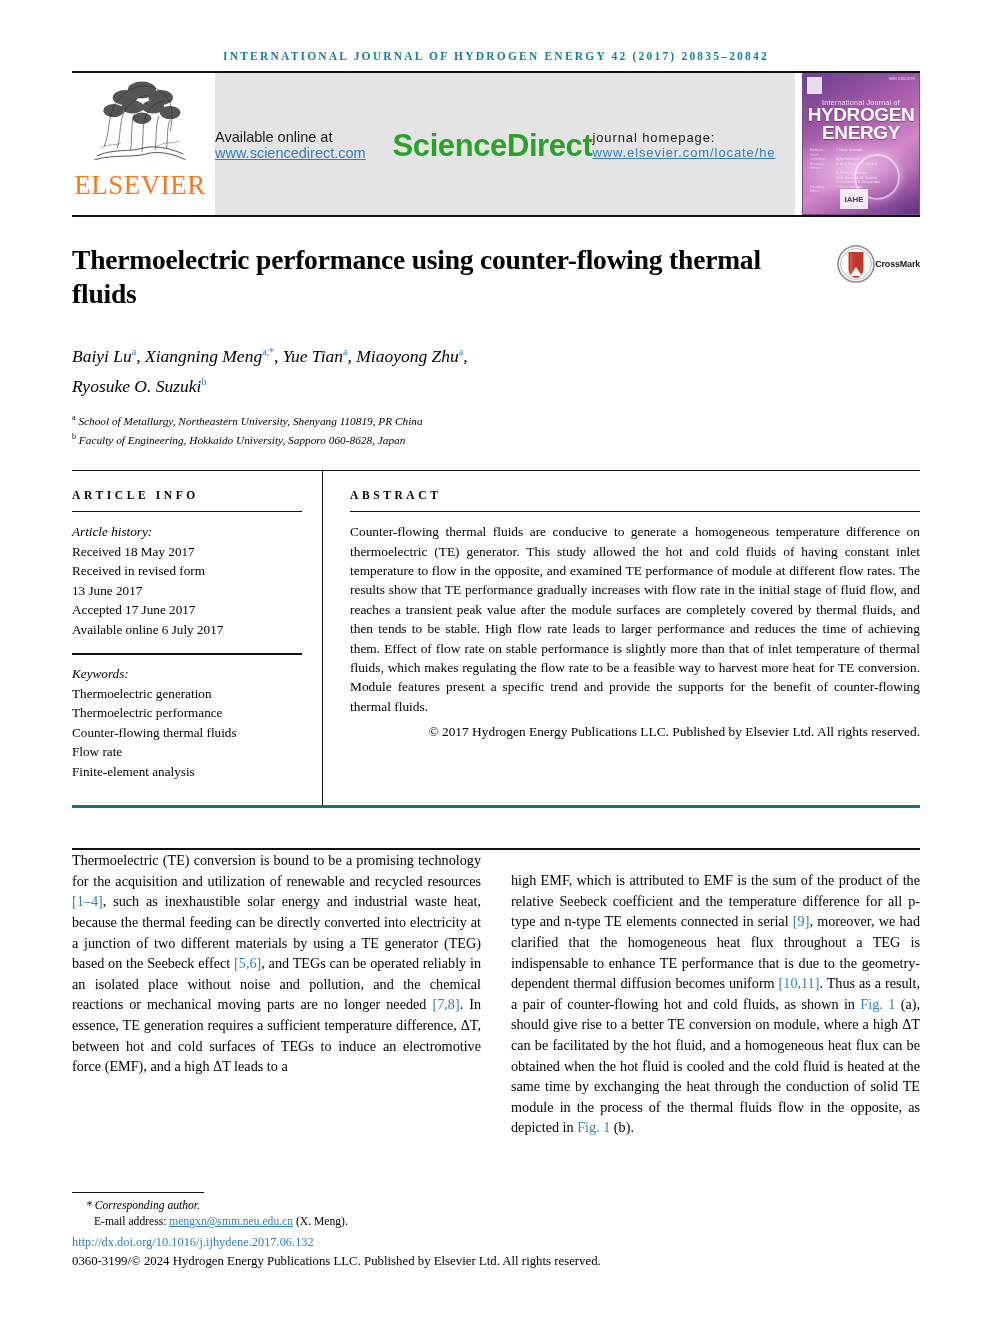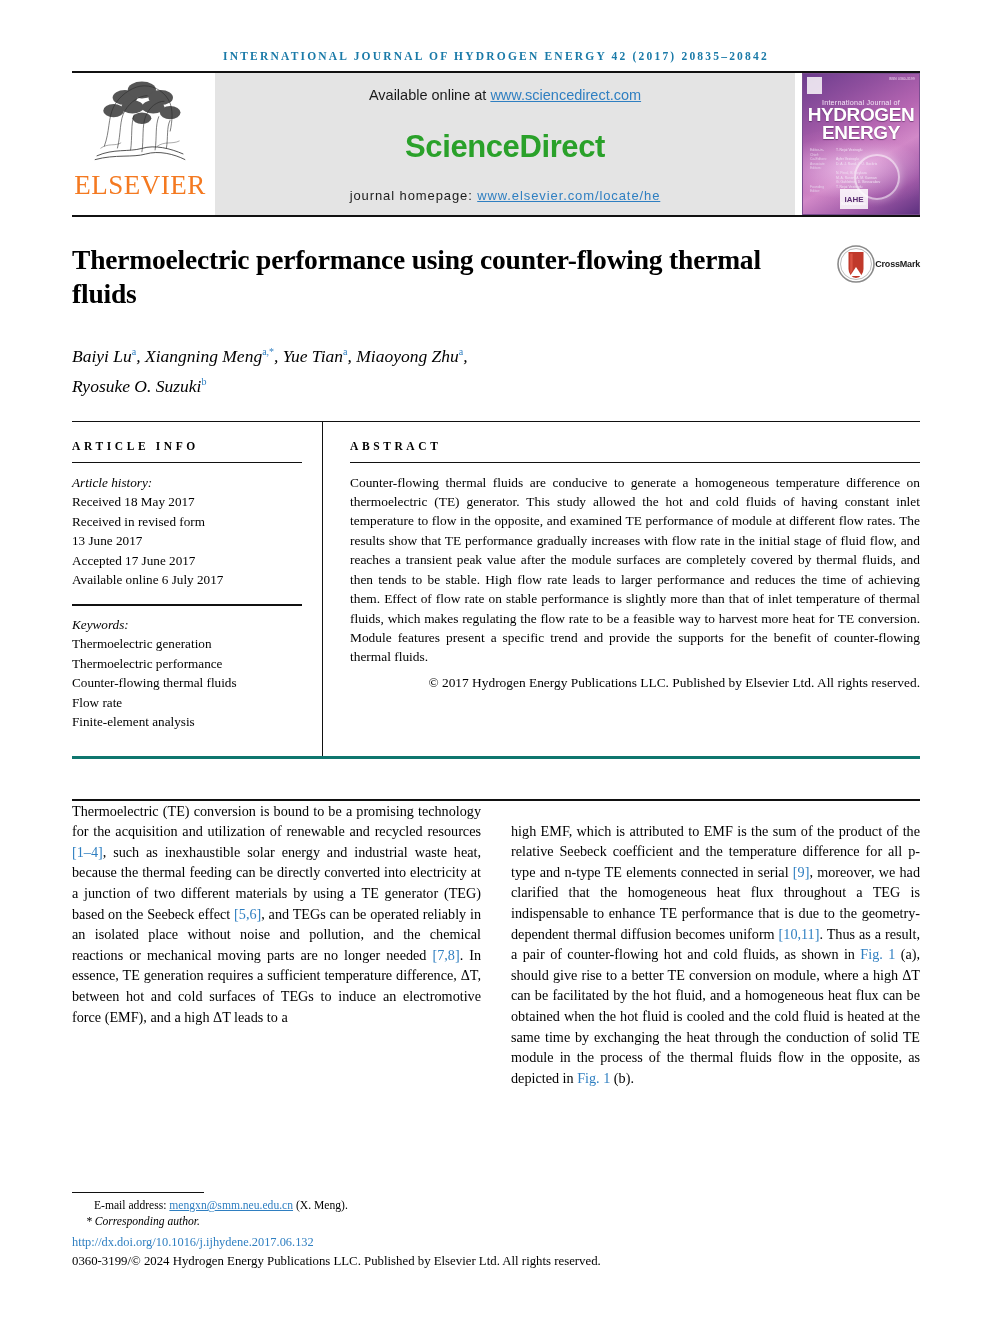--- a/index.html
+++ b/index.html
@@ -57,21 +57,21 @@
     line-height: 1;
     margin-top: 1px;
     font-weight: 400;
   }
   .sd-banner {
     flex: 1 1 auto;
     background: #e4e4e4;
     margin-left: 7px;
     margin-right: 7px;
     display: flex;
-    flex-direction: column;
+    flex-direction: row;
     justify-content: space-between;
     align-items: center;
     padding: 14px 0 12px 0;
   }
   .sd-available {
     font-family: "Liberation Sans", sans-serif;
     font-size: 14.5px;
     color: #1b1b1b;
   }
   .sd-available .lnk { color: #2f7fc1; }
@@ -443,20 +443,24 @@
 
   <div class="authors">
     <span>Baiyi Lu</span><sup>a</sup>,
     <span>Xiangning Meng</span><sup>a,*</sup>,
     <span>Yue Tian</span><sup>a</sup>,
     <span>Miaoyong Zhu</span><sup>a</sup>,
     <br>
     <span>Ryosuke O. Suzuki</span><sup>b</sup>
   </div>
 
+  <div class="affils">
+    <div><sup>a</sup> <span>School of Metallurgy, Northeastern University, Shenyang 110819, PR China</span></div>
+    <div><sup>b</sup> <span>Faculty of Engineering, Hokkaido University, Sapporo 060-8628, Japan</span></div>
+  </div>
 
   <div class="rule-info"></div>
   <div class="info-wrap">
 
     <div class="col-info">
       <div class="sect-label">Article info</div>
       <div class="hr-thin"></div>
       <div class="info-line info-head">Article history:</div>
       <div class="info-line">Received 18 May 2017</div>
       <div class="info-line">Received in revised form</div>
@@ -485,21 +489,21 @@
     <div class="body-col left">
       <p class="body-p">Thermoelectric (TE) conversion is bound to be a promising technology for the acquisition and utilization of renewable and recycled resources <a class="lnk" href="#" style="text-decoration: none;">[1–4]</a>, such as inexhaustible solar energy and industrial waste heat, because the thermal feeding can be directly converted into electricity at a junction of two different materials by using a TE generator (TEG) based on the Seebeck effect <a class="lnk" href="#" style="text-decoration: none;">[5,6]</a>, and TEGs can be operated reliably in an isolated place without noise and pollution, and the chemical reactions or mechanical moving parts are no longer needed <a class="lnk" href="#" style="text-decoration: none;">[7,8]</a>. In essence, TE generation requires a sufficient temperature difference, ΔT, between hot and cold surfaces of TEGs to induce an electromotive force (EMF), and a high ΔT leads to a</p>
     </div>
     <div class="body-col right">
       <p class="body-p">high EMF, which is attributed to EMF is the sum of the product of the relative Seebeck coefficient and the temperature difference for all p-type and n-type TE elements connected in serial <a class="lnk" href="#" style="text-decoration: none;">[9]</a>, moreover, we had clarified that the homogeneous heat flux throughout a TEG is indispensable to enhance TE performance that is due to the geometry-dependent thermal diffusion becomes uniform <a class="lnk" href="#" style="text-decoration: none;">[10,11]</a>. Thus as a result, a pair of counter-flowing hot and cold fluids, as shown in <a class="lnk" href="#" style="text-decoration: none;">Fig. 1</a> (a), should give rise to a better TE conversion on module, where a high ΔT can be facilitated by the hot fluid, and a homogeneous heat flux can be obtained when the hot fluid is cooled and the cold fluid is heated at the same time by exchanging the heat through the conduction of solid TE module in the process of the thermal fluids flow in the opposite, as depicted in <a class="lnk" href="#" style="text-decoration: none;">Fig. 1</a> (b).</p>
     </div>
   </div>
 
   <div class="footnote">
     <div class="fn-rule"></div>
+    <div class="fn-line fn-star" style="padding-left:14px">* Corresponding author.</div>
     <div class="fn-line" style="padding-left:22px">
       <span>E-mail address: </span><a class="lnk" href="#">mengxn@smm.neu.edu.cn</a><span> (X. Meng).</span>
     </div>
-    <div class="fn-line fn-star" style="padding-left:14px">* Corresponding author.</div>
     <div class="fn-doi"><a class="lnk" href="#" style="text-decoration:none">http://dx.doi.org/10.1016/j.ijhydene.2017.06.132</a></div>
     <div class="fn-issn">0360-3199/© 2024 Hydrogen Energy Publications LLC. Published by Elsevier Ltd. All rights reserved.</div>
   </div>
 
 </div>
 
 </body></html>

